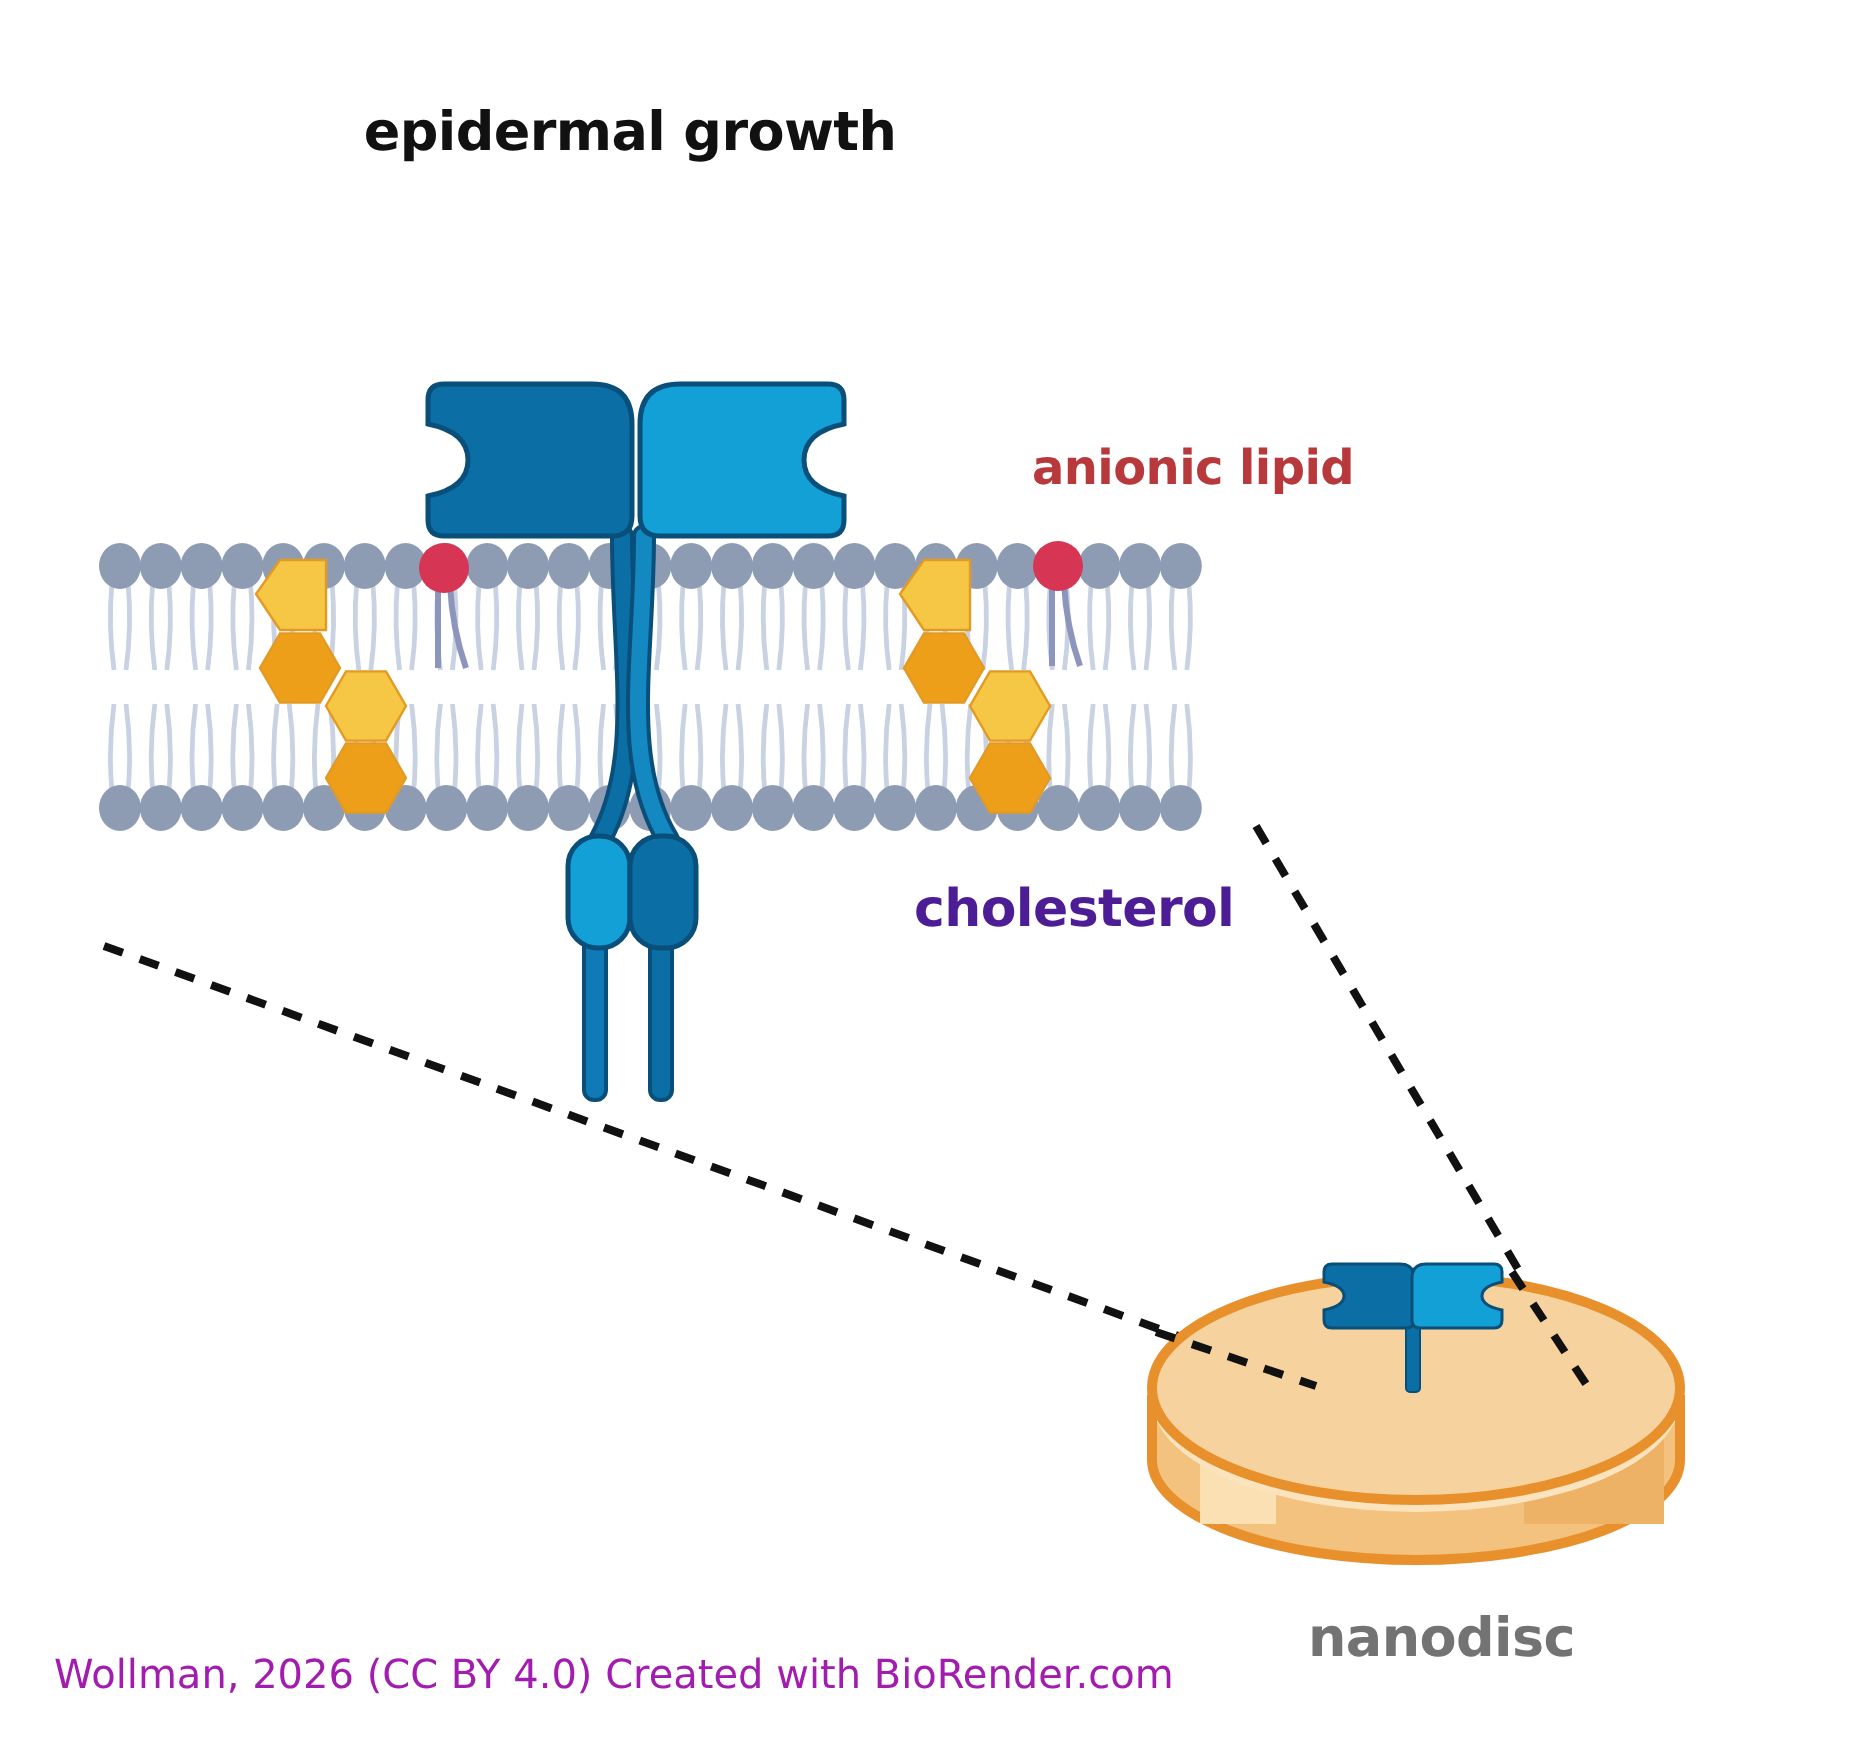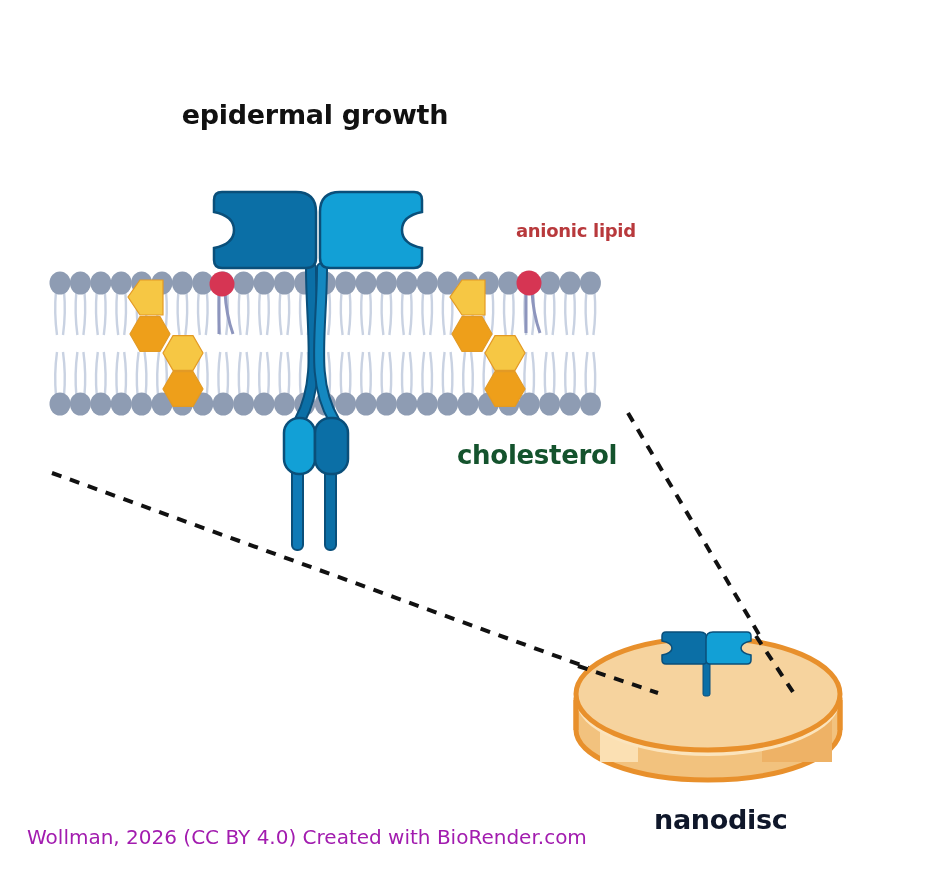--- a/index.html
+++ b/index.html
@@ -2,25 +2,25 @@
 <html><head>
 <meta charset="utf-8">
 <style>
   html, body { margin: 0; padding: 0; background: #ffffff; }
   body { width: 925px; height: 874px; position: relative; overflow: hidden;
          font-family: "Liberation Sans", "DejaVu Sans", sans-serif; }
   #stage { position: absolute; left: 0; top: 0; width: 925px; height: 874px; }
   .label { position: absolute; font-weight: bold; white-space: nowrap;
            font-family: "DejaVu Sans", "Liberation Sans", sans-serif; }
   #title { left: 150px; top: 48px; width: 330px; text-align: center; font-size: 27px;
-           line-height: 38px; color: #111; letter-spacing: -0.3px; margin-top: 48px; }
-  #anionic { left: 516px; top: 220px; font-size: 18px; color: #b8393c; letter-spacing: -0.3px; }
+           line-height: 38px; color: #111; letter-spacing: -0.3px; }
+  #anionic { left: 516px; top: 220px; font-size: 24px; color: #b8393c; letter-spacing: -0.3px; }
   #membrane { left: 642px; top: 320px; font-size: 27px; color: #111; letter-spacing: -0.3px; }
-  #chol { left: 457px; top: 440px; font-size: 26px; color: #14532d; letter-spacing: -0.3px; }
-  #nano { left: 654px; top: 804px; font-size: 27px; color: #0f172a; letter-spacing: -0.3px; }
+  #chol { left: 457px; top: 440px; font-size: 26px; color: #4c1d95; letter-spacing: -0.3px; }
+  #nano { left: 654px; top: 804px; font-size: 27px; color: #737373; letter-spacing: -0.3px; }
   #credit { position: absolute; left: 27px; top: 825px; font-size: 20px; color: #a21caf;
             font-family: "DejaVu Sans", sans-serif; white-space: nowrap; }
 </style>
 </head>
 <body>
 
 <div id="stage">
   <svg id="art" width="925" height="874" viewBox="0 0 925 874">
 
     <g stroke="#111" stroke-width="4" stroke-dasharray="10 9" fill="none">

